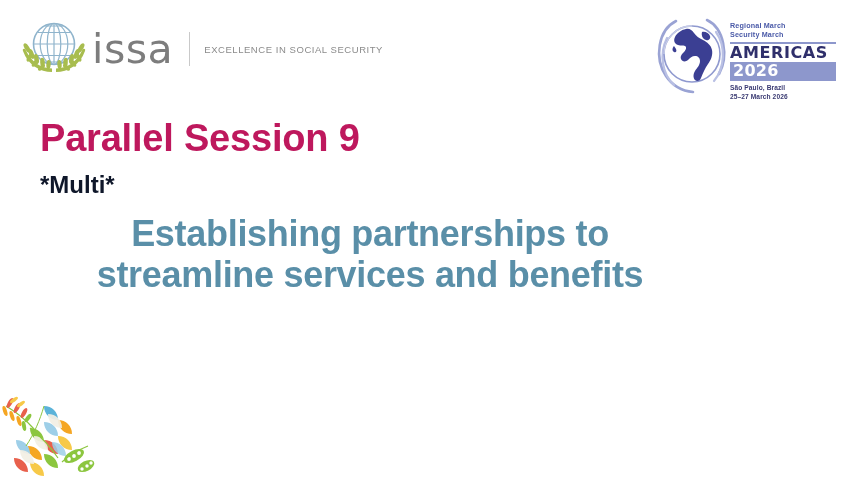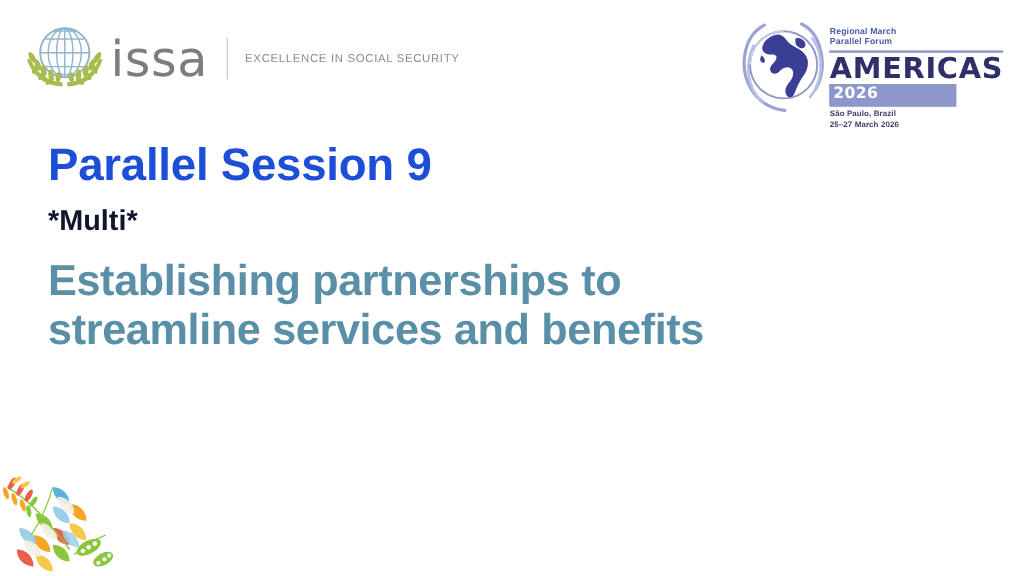--- a/index.html
+++ b/index.html
@@ -83,39 +83,39 @@
     letter-spacing: 0.15px;
     font-family: "Liberation Sans", sans-serif;
   }
   .forum-rule {
     width: 100%;
     height: 2px;
     background: #8d97cc;
     margin: 2px 0 1px 0;
   }
   .forum-americas {
-    font-size: 24px;
+    font-size: 16px;
     line-height: 1;
     font-weight: bold;
     color: #2f2f6b;
     letter-spacing: 0.6px;
     font-family: "DejaVu Sans", sans-serif;
   }
   .forum-yearbar {
     position: relative;
     background: #8d97cc;
     height: 19px;
     margin-top: 1px;
     width: 106px;
   }
   .forum-year {
     position: absolute;
     left: 3px;
     top: -1px;
-    font-size: 13px;
+    font-size: 16px;
     line-height: 20px;
     font-weight: bold;
     color: #ffffff;
     letter-spacing: 0.3px;
     font-family: "DejaVu Sans", sans-serif;
   }
   .forum-place, .forum-dates {
     font-size: 6.6px;
     line-height: 1.35;
     color: #3a3a72;
@@ -129,41 +129,42 @@
   .body-block {
     position: absolute;
     left: 40px;
     top: 118px;
     width: 700px;
   }
   .session-label {
     font-size: 38px;
     line-height: 1.08;
     font-weight: bold;
-    color: #1d4ed8;
+    color: #be185d;
     letter-spacing: -0.2px;
     font-family: "Liberation Sans", sans-serif;
   }
   .session-multi {
     font-size: 24px;
     line-height: 1.15;
     font-weight: bold;
     color: #0f172a;
     margin-top: 12px;
     font-family: "Liberation Sans", sans-serif;
   }
   .session-title {
     font-size: 36px;
     line-height: 1.14;
     font-weight: bold;
     color: #5a8fa8;
     margin-top: 14px;
     letter-spacing: -0.3px;
     max-width: 660px;
     font-family: "Liberation Sans", sans-serif;
+    text-align: center;
   }
 
   
   .decor {
     position: absolute;
     left: 0px;
     bottom: 0px;
     width: 108px;
     height: 96px;
   }
@@ -262,21 +263,21 @@
                  C 53 27 51 24 52 20 Z"></path>
         <path d="M24 34 C 22 36 22 39 24 40 C 26 41 27 39 26 37 Z"></path>
       </g>
 
       <path d="M42 14 A 28 28 0 0 0 14 42" fill="none" stroke="#c7cde8" stroke-width="1.4"></path>
     </svg>
 
     <div class="forum-text">
       <div class="forum-kicker">
         <div>Regional March</div>
-        <div>Parallel Forum</div>
+        <div>Security March</div>
       </div>
       <div class="forum-rule"></div>
       <div class="forum-americas">AMERICAS</div>
       <div class="forum-yearbar">
         <span class="forum-year">2026</span>
       </div>
       <div class="forum-place">São Paulo, Brazil</div>
       <div class="forum-dates">25–27 March 2026</div>
     </div>
   </div>

